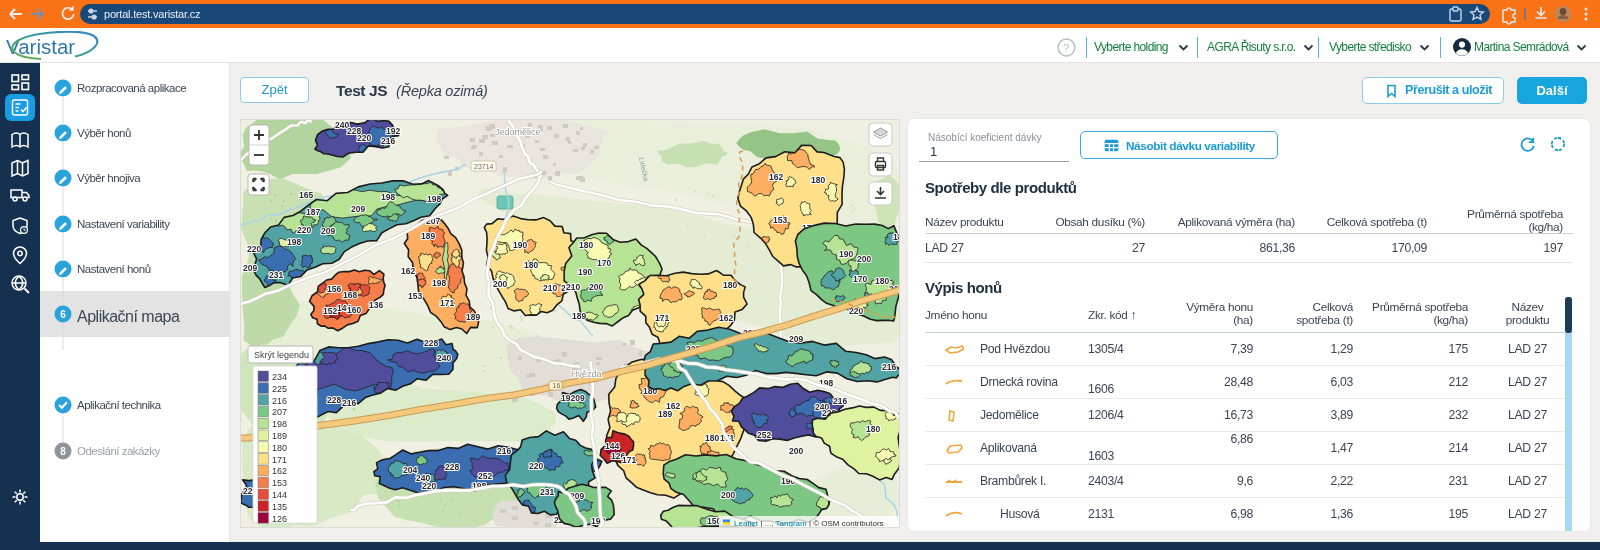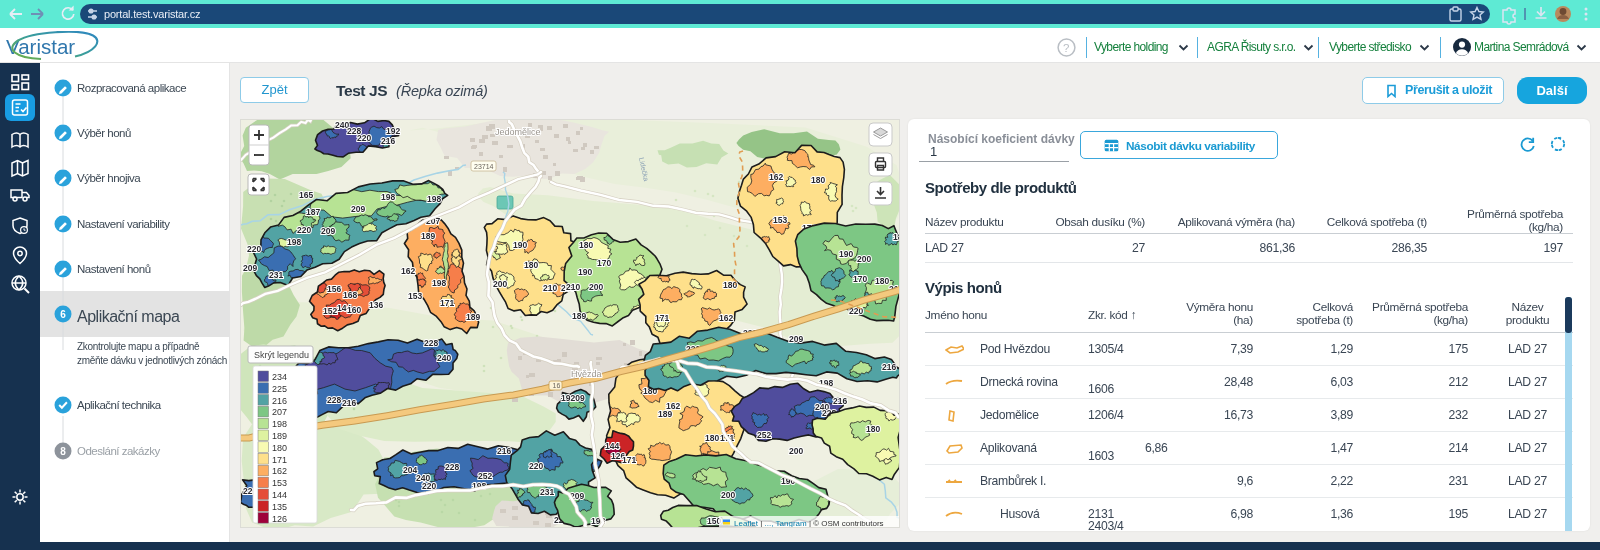--- a/index.html
+++ b/index.html
@@ -5,21 +5,21 @@
 * { margin:0; padding:0; box-sizing:border-box; }
 html,body { width:1600px; height:550px; overflow:hidden; font-family:"Liberation Sans",sans-serif; }
 body { position:relative; background:#f0efed; }
 .abs { position:absolute; }
 svg { display:block; }
 .hitem { top:10px; font-size:12px; letter-spacing:-0.6px; color:#15803d; white-space:nowrap; }
 .nw { white-space:nowrap; }
 </style>
 </head>
 <body>
-<div class="abs" style="left:0;top:0;width:1600px;height:28px;background:#5eead4;">
+<div class="abs" style="left:0;top:0;width:1600px;height:28px;background:#f97316;">
 <svg width="1600" height="28">
 <rect x="80" y="4" width="1410" height="20" rx="10" fill="#1a4878"></rect>
 
 <path d="M10,14 h12 M10,14 l5,-5 M10,14 l5,5" stroke="#e7edf5" stroke-width="1.8" fill="none"></path>
 
 <path d="M31,14 h12 M43,14 l-5,-5 M43,14 l-5,5" stroke="#6f8fb5" stroke-width="1.8" fill="none"></path>
 
 <path d="M72.8,10.2 a5.7,5.7 0 1 0 1,3.8" stroke="#e7edf5" stroke-width="1.7" fill="none"></path>
 <path d="M73.6,5.6 v5 h-5 Z" fill="#e7edf5"></path>
 
@@ -190,34 +190,33 @@
 <path d="M19.2,342 l2.7,2.7 5,-5.4" stroke="#fff" stroke-width="2" fill="none"></path>
 <circle cx="23" cy="388" r="8.5" fill="#8d939b"></circle>
 <text x="23" y="391.6" font-size="10" font-weight="bold" fill="#fff" text-anchor="middle" font-family="Liberation Sans, sans-serif">8</text>
 </svg>
 <div class="abs nw" style="left:37px;top:19px;font-size:11.5px;letter-spacing:-0.5px;color:#3b4753;">Rozpracovaná aplikace</div>
 <div class="abs nw" style="left:37px;top:64px;font-size:11.5px;letter-spacing:-0.5px;color:#3b4753;">Výběr honů</div>
 <div class="abs nw" style="left:37px;top:109px;font-size:11.5px;letter-spacing:-0.5px;color:#3b4753;">Výběr hnojiva</div>
 <div class="abs nw" style="left:37px;top:155px;font-size:11.5px;letter-spacing:-0.5px;color:#3b4753;">Nastavení variability</div>
 <div class="abs nw" style="left:37px;top:200px;font-size:11.5px;letter-spacing:-0.5px;color:#3b4753;">Nastavení honů</div>
 <div class="abs nw" style="left:37px;top:245px;font-size:16px;letter-spacing:-0.5px;color:#3b4753;">Aplikační mapa</div>
-<div class="abs" style="left:37px;top:277px;font-size:10px;letter-spacing:-0.3px;line-height:14px;color:#3b4753;width:152px;">Zkontrolujte mapu a případně změňte dávku v jednotlivých zónách</div>
 <div class="abs nw" style="left:37px;top:336px;font-size:11.5px;letter-spacing:-0.5px;color:#3b4753;">Aplikační technika</div>
 <div class="abs nw" style="left:37px;top:382px;font-size:11.5px;letter-spacing:-0.5px;color:#9aa0a6;">Odeslání zakázky</div>
 </div>
 <div class="abs" style="left:240px;top:77px;width:69px;height:26px;background:#fff;border:1px solid #8ecbe8;border-radius:4px;color:#2196cf;font-size:13px;text-align:center;line-height:24px;">Zpět</div>
 <div class="abs nw" style="left:336px;top:82px;font-size:15.5px;letter-spacing:-0.4px;font-weight:bold;color:#2b3947;">Test JS</div>
 <div class="abs nw" style="left:396px;top:83px;font-size:14.5px;letter-spacing:-0.2px;font-style:italic;color:#3a4654;">(Řepka ozimá)</div>
 <div class="abs" style="left:1362px;top:77px;width:142px;height:27px;background:#fff;border:1px solid #8ecbe8;border-radius:5px;">
 <svg class="abs" style="left:23px;top:6px;" width="11" height="14">
       <path d="M2,1.5 h7 v11 l-3.5,-3 -3.5,3 Z" fill="none" stroke="#1b9cd8" stroke-width="1.6"></path>
     </svg>
 <div class="abs nw" style="left:42px;top:5px;font-size:12.5px;letter-spacing:-0.4px;color:#1b9cd8;font-weight:bold;">Přerušit a uložit</div>
 </div>
-<div class="abs" style="left:1517px;top:77px;width:70px;height:27px;background:#16a5de;border-radius:11px;color:#fff;font-size:13px;font-weight:bold;text-align:center;line-height:27px;">Další</div>
+<div class="abs" style="left:1517px;top:77px;width:70px;height:27px;background:#16a5de;border-radius:5px;color:#fff;font-size:13px;font-weight:bold;text-align:center;line-height:27px;">Další</div>
 <div class="abs" style="left:240px;top:119px;width:660px;height:409px;background:#f0f0e4;border:1px solid #dcdcd6;overflow:hidden;">
 <svg width="660" height="409" viewBox="0 0 660 409">
 <rect width="660" height="409" fill="#eff0e2"></rect>
 <path d="M341.3,-1.9 L468.7,3.1 L564.3,7.5 L625.8,26.7 L655.7,45.2 L664.7,74.7 L656.2,99.0 L637.8,107.6 L615.7,107.3 L584.7,105.6 L554.5,100.3 L525.0,91.7 L494.5,87.8 L464.9,79.6 L435.1,72.4 L404.5,67.8 L373.7,64.1 L343.6,56.9 L314.9,48.3 L288.9,36.5 L262.7,30.5 L236.9,27.9 L216.5,16.1 L197.4,11.9 L181.5,7.7 L167.9,10.5 L190.7,8.9 L248.7,2.6Z" fill="#e9efda"></path>
 <path d="M306.8,75.2 L352.1,80.9 L395.2,84.5 L436.2,88.8 L473.8,100.5 L509.2,109.2 L541.1,121.1 L568.0,138.1 L596.5,144.5 L621.6,151.8 L642.2,159.3 L655.8,170.4 L660.9,189.8 L664.6,209.7 L651.5,222.8 L629.3,223.8 L600.5,226.0 L559.6,223.3 L523.8,207.7 L488.6,198.8 L455.7,189.3 L425.4,177.1 L396.4,166.4 L369.5,152.4 L341.5,143.3 L319.2,125.3 L298.0,113.8 L275.8,109.2 L264.3,94.2 L252.2,85.9 L242.7,82.0 L238.8,78.3 L236.8,74.0 L241.8,68.6 L249.5,66.9 L272.2,73.6Z" fill="#e4edd3"></path>
 <path d="M89.7,182.7 L150.1,188.2 L203.6,198.0 L252.0,200.4 L292.3,213.7 L326.4,225.9 L350.1,232.0 L359.6,242.7 L360.0,250.9 L354.1,268.0 L328.0,271.1 L294.0,276.0 L250.5,275.4 L198.0,267.7 L152.3,252.9 L110.4,254.0 L74.9,247.8 L45.2,241.3 L24.9,235.1 L14.0,221.7 L2.6,210.8 L4.0,193.9 L14.8,182.9 L46.0,182.0Z" fill="#e7eed6"></path>
 <path d="M35.6,-5.0 L59.3,-6.1 L79.4,-2.6 L92.2,8.1 L101.5,12.9 L107.5,20.3 L108.4,26.7 L109.7,38.2 L100.4,46.9 L87.2,51.1 L75.5,53.9 L63.5,54.0 L51.7,54.0 L38.8,59.5 L28.8,54.0 L20.7,51.3 L13.1,50.5 L6.0,51.0 L2.6,43.6 L-2.1,36.2 L3.2,25.9 L1.6,15.5 L4.8,7.7 L16.7,-0.4Z" fill="#b2d49e"></path>
 <path d="M26.2,58.6 L43.8,59.1 L57.7,64.9 L68.6,69.8 L80.5,73.8 L84.9,83.3 L87.4,93.1 L81.7,100.8 L78.5,109.1 L72.8,123.1 L60.1,130.0 L55.9,143.2 L43.7,145.6 L32.3,150.4 L22.1,150.8 L17.2,142.5 L10.3,146.0 L5.9,144.4 L8.0,135.6 L6.5,124.3 L-0.0,108.4 L2.1,86.3 L2.2,71.9 L13.2,63.4Z" fill="#c8e0b2"></path>
 <path d="M14.9,144.3 L23.8,151.0 L32.3,154.0 L41.5,156.9 L47.7,164.9 L52.6,175.1 L58.9,185.1 L55.5,196.6 L49.3,204.8 L42.5,216.4 L31.6,219.7 L25.1,225.3 L19.7,225.2 L11.1,226.6 L2.6,220.4 L3.4,207.9 L2.2,193.3 L0.9,171.8 L1.0,155.8 L5.4,147.9Z" fill="#bedaa8"></path>
 <path d="M22.7,223.9 L37.7,228.3 L53.5,224.9 L66.4,232.0 L78.4,240.7 L91.4,247.4 L100.0,250.4 L104.4,260.6 L98.1,270.3 L102.6,285.0 L88.8,291.0 L82.2,304.1 L68.1,310.6 L52.7,311.1 L39.4,310.4 L26.4,307.7 L15.9,312.4 L11.2,304.6 L5.6,297.0 L-2.5,287.3 L-3.8,271.9 L-8.5,253.1 L-2.4,235.8 L8.3,227.2Z" fill="#cfe5bb"></path>
@@ -942,21 +941,21 @@
 <text x="31" y="389.8000000000001" font-size="9" fill="#333" font-family="Liberation Sans, sans-serif">135</text>
 <rect x="17" y="392.60000000000014" width="10.5" height="10.5" fill="#9e013a" stroke="#777" stroke-width="0.5"></rect>
 <text x="31" y="401.60000000000014" font-size="9" fill="#333" font-family="Liberation Sans, sans-serif">126</text>
 <rect x="478" y="396" width="182" height="13" fill="#ffffff" fill-opacity="0.78"></rect>
 <text x="493" y="405.5" font-size="8" font-family="Liberation Sans, sans-serif"><tspan fill="#0078a8">Leaflet</tspan><tspan fill="#333"> | </tspan><tspan fill="#0078a8">..., Tangram</tspan><tspan fill="#333"> | © OSM contributors</tspan></text>
 <rect x="482" y="399.5" width="7" height="2.5" fill="#338af3"></rect>
       <rect x="482" y="402" width="7" height="2.5" fill="#f7d117"></rect>
 </svg>
 </div>
 <div class="abs" style="left:908px;top:119px;width:682px;height:412px;background:#fff;border-radius:6px;box-shadow:0 0 2px rgba(0,0,0,0.08);overflow:hidden;">
-<div class="abs" style="left:20px;top:13px;font-size:12px;color:#8a8f98;font-weight:bold;">Násobící koeficient dávky</div>
+<div class="abs" style="left:20px;top:13px;font-size:10px;color:#8a8f98;">Násobící koeficient dávky</div>
 <div class="abs" style="left:22px;top:25px;font-size:13px;color:#2b3947;">1</div>
 <div class="abs" style="left:11px;top:42px;width:150px;height:1px;background:#9aa0a6;"></div>
 <div class="abs" style="left:172px;top:12px;width:198px;height:28px;border:1px solid #3aa7dc;border-radius:5px;">
 <svg class="abs" style="left:23px;top:6.5px;" width="15" height="13">
 <rect x="0.7" y="0.7" width="13.6" height="11.6" rx="1.5" fill="#1a9ad2"></rect>
 <g stroke="#fff" stroke-width="1.2">
           <path d="M1,4.6 h13 M5.3,4.6 v8 M9.6,4.6 v8 M1,8.6 h13"></path>
         </g>
 </svg>
 <div class="abs nw" style="left:45px;top:7px;font-size:11.8px;letter-spacing:-0.4px;color:#1a9ad2;font-weight:bold;">Násobit dávku variability</div>
@@ -976,21 +975,21 @@
 <div class="abs" style="left:80px;top:9px;width:140px;text-align:right;">Obsah dusíku (%)</div>
 <div class="abs" style="left:230px;top:9px;width:140px;text-align:right;">Aplikovaná výměra (ha)</div>
 <div class="abs" style="left:380px;top:9px;width:122px;text-align:right;">Celková spotřeba (t)</div>
 <div class="abs" style="left:510px;top:1px;width:128px;text-align:right;">Průměrná spotřeba<br>(kg/ha)</div>
 </div>
 <div class="abs" style="left:17px;top:114px;width:648px;height:1px;background:#c9ced3;"></div>
 <div class="abs" style="left:17px;top:114px;width:648px;font-size:12.2px;letter-spacing:-0.3px;color:#3a4654;">
 <div class="abs" style="left:0;top:8px;">LAD 27</div>
 <div class="abs" style="left:80px;top:8px;width:140px;text-align:right;">27</div>
 <div class="abs" style="left:230px;top:8px;width:140px;text-align:right;">861,36</div>
-<div class="abs" style="left:380px;top:8px;width:122px;text-align:right;">286,35</div>
+<div class="abs" style="left:380px;top:8px;width:122px;text-align:right;">170,09</div>
 <div class="abs" style="left:510px;top:8px;width:128px;text-align:right;">197</div>
 </div>
 <div class="abs" style="left:17px;top:143px;width:648px;height:1px;background:#e3e6e9;"></div>
 
 <div class="abs nw" style="left:17px;top:160px;font-size:15px;letter-spacing:-0.4px;font-weight:bold;color:#20303f;">Výpis honů</div>
 
 <div class="abs" style="left:17px;top:180px;width:648px;font-size:11.8px;letter-spacing:-0.3px;line-height:13px;color:#3a4654;">
 <div class="abs" style="left:0;top:10px;">Jméno honu</div>
 <div class="abs" style="left:163px;top:10px;">Zkr. kód <span style="font-size:12px;">↑</span></div>
 <div class="abs" style="left:220px;top:2px;width:108px;text-align:right;">Výměra honu<br>(ha)</div>
@@ -1034,32 +1033,32 @@
 <div class="abs" style="left:430px;top:9px;width:113px;text-align:right;">232</div>
 <div class="abs" style="left:565px;top:9px;width:75px;text-align:center;">LAD 27</div>
 <div class="abs" style="left:0;top:32px;width:648px;height:1px;background:#e7eaec;"></div>
 </div>
 <div class="abs" style="left:17px;top:313px;width:648px;height:33px;font-size:12.2px;letter-spacing:-0.3px;color:#3a4654;">
 <svg class="abs" style="left:20px;top:11px;" width="19" height="12">
         <path d="M2,8 l3,-5 11,-1 1,3 -4,4 -9,1 Z" fill="none" stroke="#eda73f" stroke-width="1.6"></path>
       </svg>
 <div class="abs" style="left:55px;top:9px;">Aplikovaná</div>
 <div class="abs" style="left:163px;top:9px;margin-top:8px;">1603</div>
-<div class="abs" style="left:220px;top:9px;width:108px;">6,86</div>
+<div class="abs" style="left:220px;top:0;width:108px;text-align:right;">6,86</div>
 <div class="abs" style="left:330px;top:9px;width:98px;text-align:right;">1,47</div>
 <div class="abs" style="left:430px;top:9px;width:113px;text-align:right;">214</div>
 <div class="abs" style="left:565px;top:9px;width:75px;text-align:center;">LAD 27</div>
 <div class="abs" style="left:0;top:32px;width:648px;height:1px;background:#e7eaec;"></div>
 </div>
 <div class="abs" style="left:17px;top:346px;width:648px;height:33px;font-size:12.2px;letter-spacing:-0.3px;color:#3a4654;">
 <svg class="abs" style="left:20px;top:11px;" width="19" height="12">
         <path d="M1,6 h16 M3,6 l2,-2 m4,2 l2,-2" fill="none" stroke="#eda73f" stroke-width="1.8"></path>
       </svg>
 <div class="abs" style="left:55px;top:9px;">Brambůrek I.</div>
-<div class="abs" style="left:163px;top:9px;margin-top:45px;">2403/4</div>
+<div class="abs" style="left:163px;top:9px;">2403/4</div>
 <div class="abs" style="left:220px;top:9px;width:108px;text-align:right;">9,6</div>
 <div class="abs" style="left:330px;top:9px;width:98px;text-align:right;">2,22</div>
 <div class="abs" style="left:430px;top:9px;width:113px;text-align:right;">231</div>
 <div class="abs" style="left:565px;top:9px;width:75px;text-align:center;">LAD 27</div>
 <div class="abs" style="left:0;top:32px;width:648px;height:1px;background:#e7eaec;"></div>
 </div>
 <div class="abs" style="left:17px;top:379px;width:648px;height:33px;font-size:12.2px;letter-spacing:-0.3px;color:#3a4654;">
 <svg class="abs" style="left:20px;top:11px;" width="19" height="12">
         <path d="M1,7 c5,-4 11,-4 16,-2" fill="none" stroke="#eda73f" stroke-width="1.8"></path>
       </svg>

